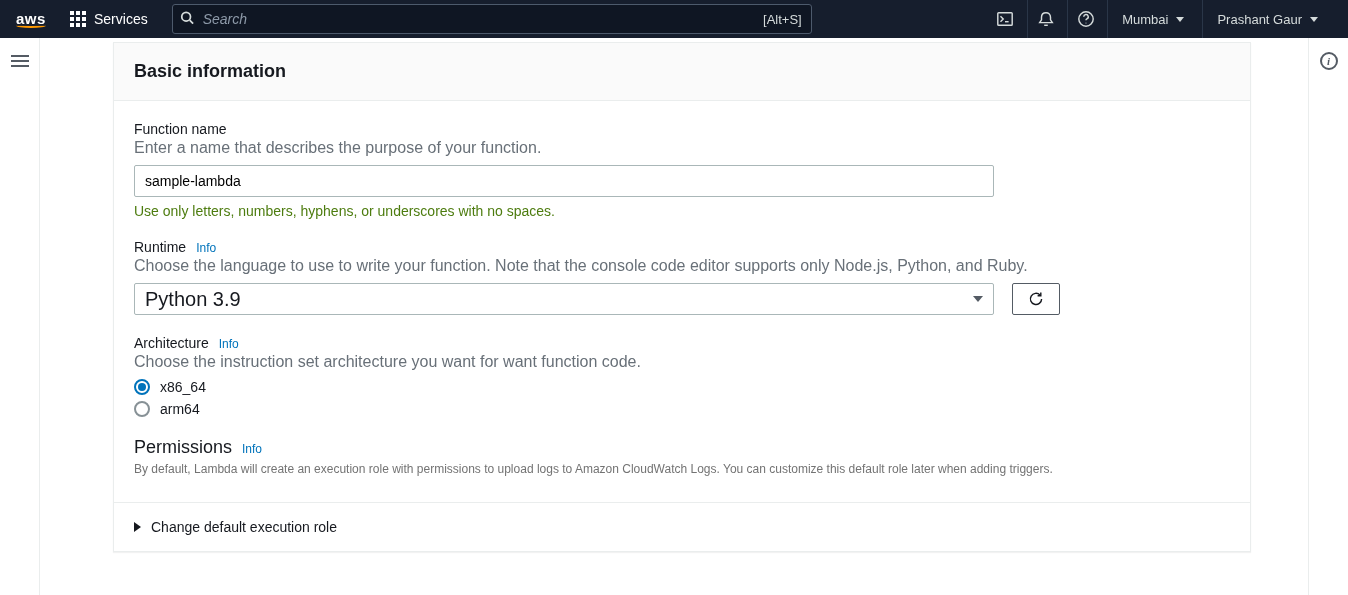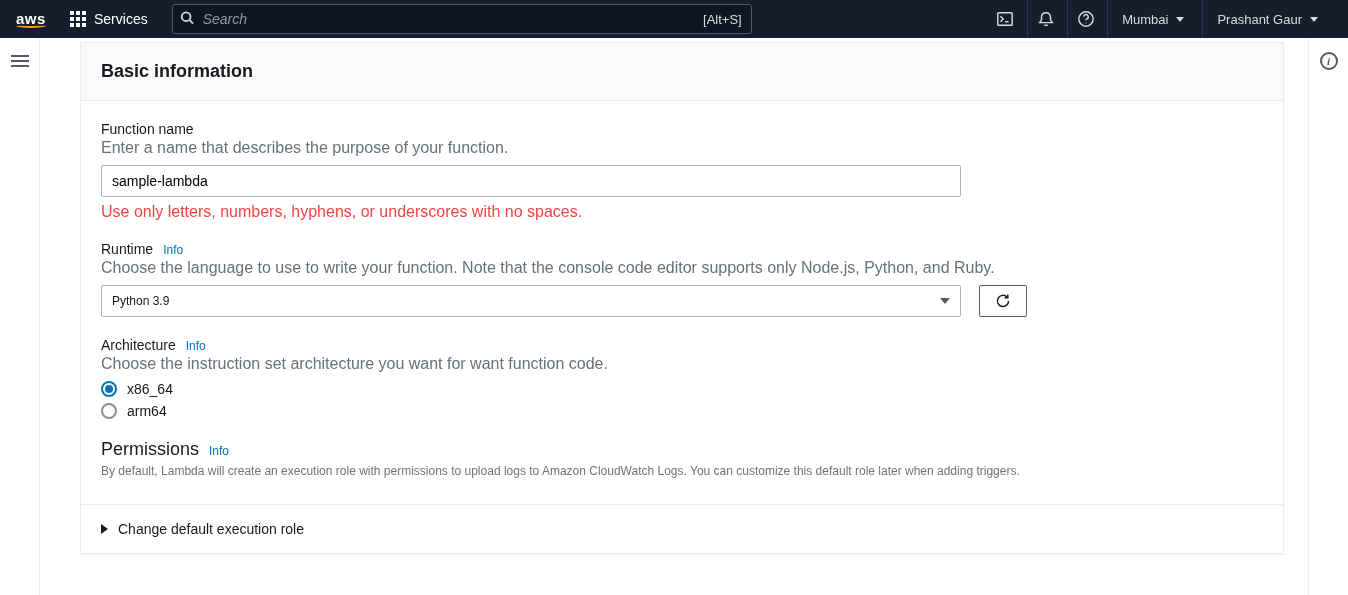--- a/index.html
+++ b/index.html
@@ -7,55 +7,55 @@
 
     
     .top-nav { background: #161e2d; height: 38px; display: flex; align-items: center; padding: 0 16px; gap: 10px; }
     .logo { color: #fff; font-weight: bold; display: flex; flex-direction: column; line-height: 1; margin-right: 8px; }
     .logo-text { font-size: 15px; letter-spacing: 0.5px; }
     .logo-smile { height: 5px; width: 30px; border-bottom: 2px solid #ff9900; border-radius: 0 0 50% 50%; margin-top: -3px; }
     .services-btn { display: flex; align-items: center; gap: 8px; color: #fff; font-size: 14px; cursor: pointer; padding: 4px 6px; }
     .services-icon { display: inline-grid; grid-template-columns: repeat(3,4px); grid-template-rows: repeat(3,4px); gap: 2px; }
     .services-icon i { background: #fff; width: 4px; height: 4px; }
     .search-wrap { position: relative; margin-left: 8px; }
-    .search-input { background: #0f1623; border: 1px solid #4d5a6c; height: 30px; width: 580px; border-radius: 3px; color: #d5dbdb; padding: 0 70px 0 30px; font-size: 14px; font-style: italic; }
+    .search-input { background: #0f1623; border: 1px solid #4d5a6c; height: 30px; width: 640px; border-radius: 3px; color: #d5dbdb; padding: 0 70px 0 30px; font-size: 14px; font-style: italic; }
     .search-input::placeholder { color: #8d99a8; font-style: italic; }
     .search-icon { position: absolute; left: 8px; top: 50%; transform: translateY(-50%); color: #d5dbdb; }
     .search-hint { position: absolute; right: 10px; top: 50%; transform: translateY(-50%); color: #d5dbdb; font-size: 13px; }
     .nav-spacer { flex: 1; }
     .nav-icons { display: flex; align-items: center; gap: 4px; }
     .nav-icon { width: 36px; height: 38px; display: flex; align-items: center; justify-content: center; color: #d5dbdb; cursor: pointer; border-left: 1px solid #2a3648; }
     .nav-icon:first-child { border-left: none; }
     .nav-link { color: #d5dbdb; padding: 0 14px; height: 38px; display: flex; align-items: center; gap: 6px; cursor: pointer; border-left: 1px solid #2a3648; font-size: 13px; }
     .caret-down { width: 0; height: 0; border-left: 4px solid transparent; border-right: 4px solid transparent; border-top: 5px solid #d5dbdb; margin-left: 2px; }
 
     
-    .main-wrap { display: flex; height: calc(595px - 38px); }
+    .main-wrap { display: flex; height: calc(595px - 38px); gap: 33px; }
     .left-rail { width: 40px; border-right: 1px solid #eaeded; display: flex; flex-direction: column; align-items: center; padding-top: 14px; }
     .hamburger { width: 18px; cursor: pointer; }
     .hamburger div { height: 2px; background: #545b64; margin: 3px 0; }
     .content-col { flex: 1; overflow-y: auto; padding: 0 4px 0 40px; }
     .right-rail { width: 40px; border-left: 1px solid #eaeded; display: flex; flex-direction: column; align-items: center; padding-top: 14px; }
 
     
     .panel { border: 1px solid #eaeded; background: #fff; box-shadow: 0 1px 1px rgba(0,0,0,.05); margin-top: 4px; margin-right: 20px; margin-bottom: 10px; }
     .panel-header { padding: 18px 20px; border-bottom: 1px solid #eaeded; background: #fafafa; }
     .panel-title { font-size: 18px; font-weight: 700; color: #16191f; }
     .panel-body { padding: 20px; }
     .panel-foot { border-top: 1px solid #eaeded; }
 
     .field { margin-bottom: 20px; }
     .field-label { font-size: 14px; font-weight: 400; color: #16191f; margin-bottom: 2px; display: flex; align-items: baseline; gap: 10px; }
     .field-help { font-size: 16px; color: #687078; margin-bottom: 8px; }
     .text-input { width: 860px; height: 32px; border: 1px solid #aab7b8; border-radius: 2px; padding: 0 10px; font-size: 14px; }
-    .field-hint { font-size: 16px; color: #ef4444; margin-top: 6px; }
+    .field-hint { font-size: 14px; color: #4d7c0f; margin-top: 6px; }
 
     .select-row { display: flex; align-items: center; gap: 18px; }
     .select-wrap { position: relative; width: 860px; }
-    .select-btn { width: 100%; height: 32px; border: 1px solid #aab7b8; border-radius: 2px; background: #fff; display: flex; align-items: center; justify-content: space-between; padding: 0 10px; cursor: pointer; font-size: 12px; }
+    .select-btn { width: 100%; height: 32px; border: 1px solid #aab7b8; border-radius: 2px; background: #fff; display: flex; align-items: center; justify-content: space-between; padding: 0 10px; cursor: pointer; font-size: 20px; }
     .select-caret { width: 0; height: 0; border-left: 5px solid transparent; border-right: 5px solid transparent; border-top: 6px solid #545b64; }
     .icon-btn { width: 48px; height: 32px; border: 1px solid #545b64; border-radius: 2px; background: #fff; display: flex; align-items: center; justify-content: center; cursor: pointer; }
 
     .radio-row { display: flex; align-items: center; gap: 10px; margin: 6px 0; cursor: pointer; }
     .radio { width: 16px; height: 16px; border: 2px solid #879196; border-radius: 50%; display: flex; align-items: center; justify-content: center; }
     .radio.checked { border-color: #0073bb; }
     .radio.checked::after { content: ""; width: 8px; height: 8px; border-radius: 50%; background: #0073bb; }
     .radio-label { font-size: 14px; }
 
     .section-heading { font-size: 18px; font-weight: 400; display: flex; align-items: baseline; gap: 10px; margin-bottom: 4px; }

